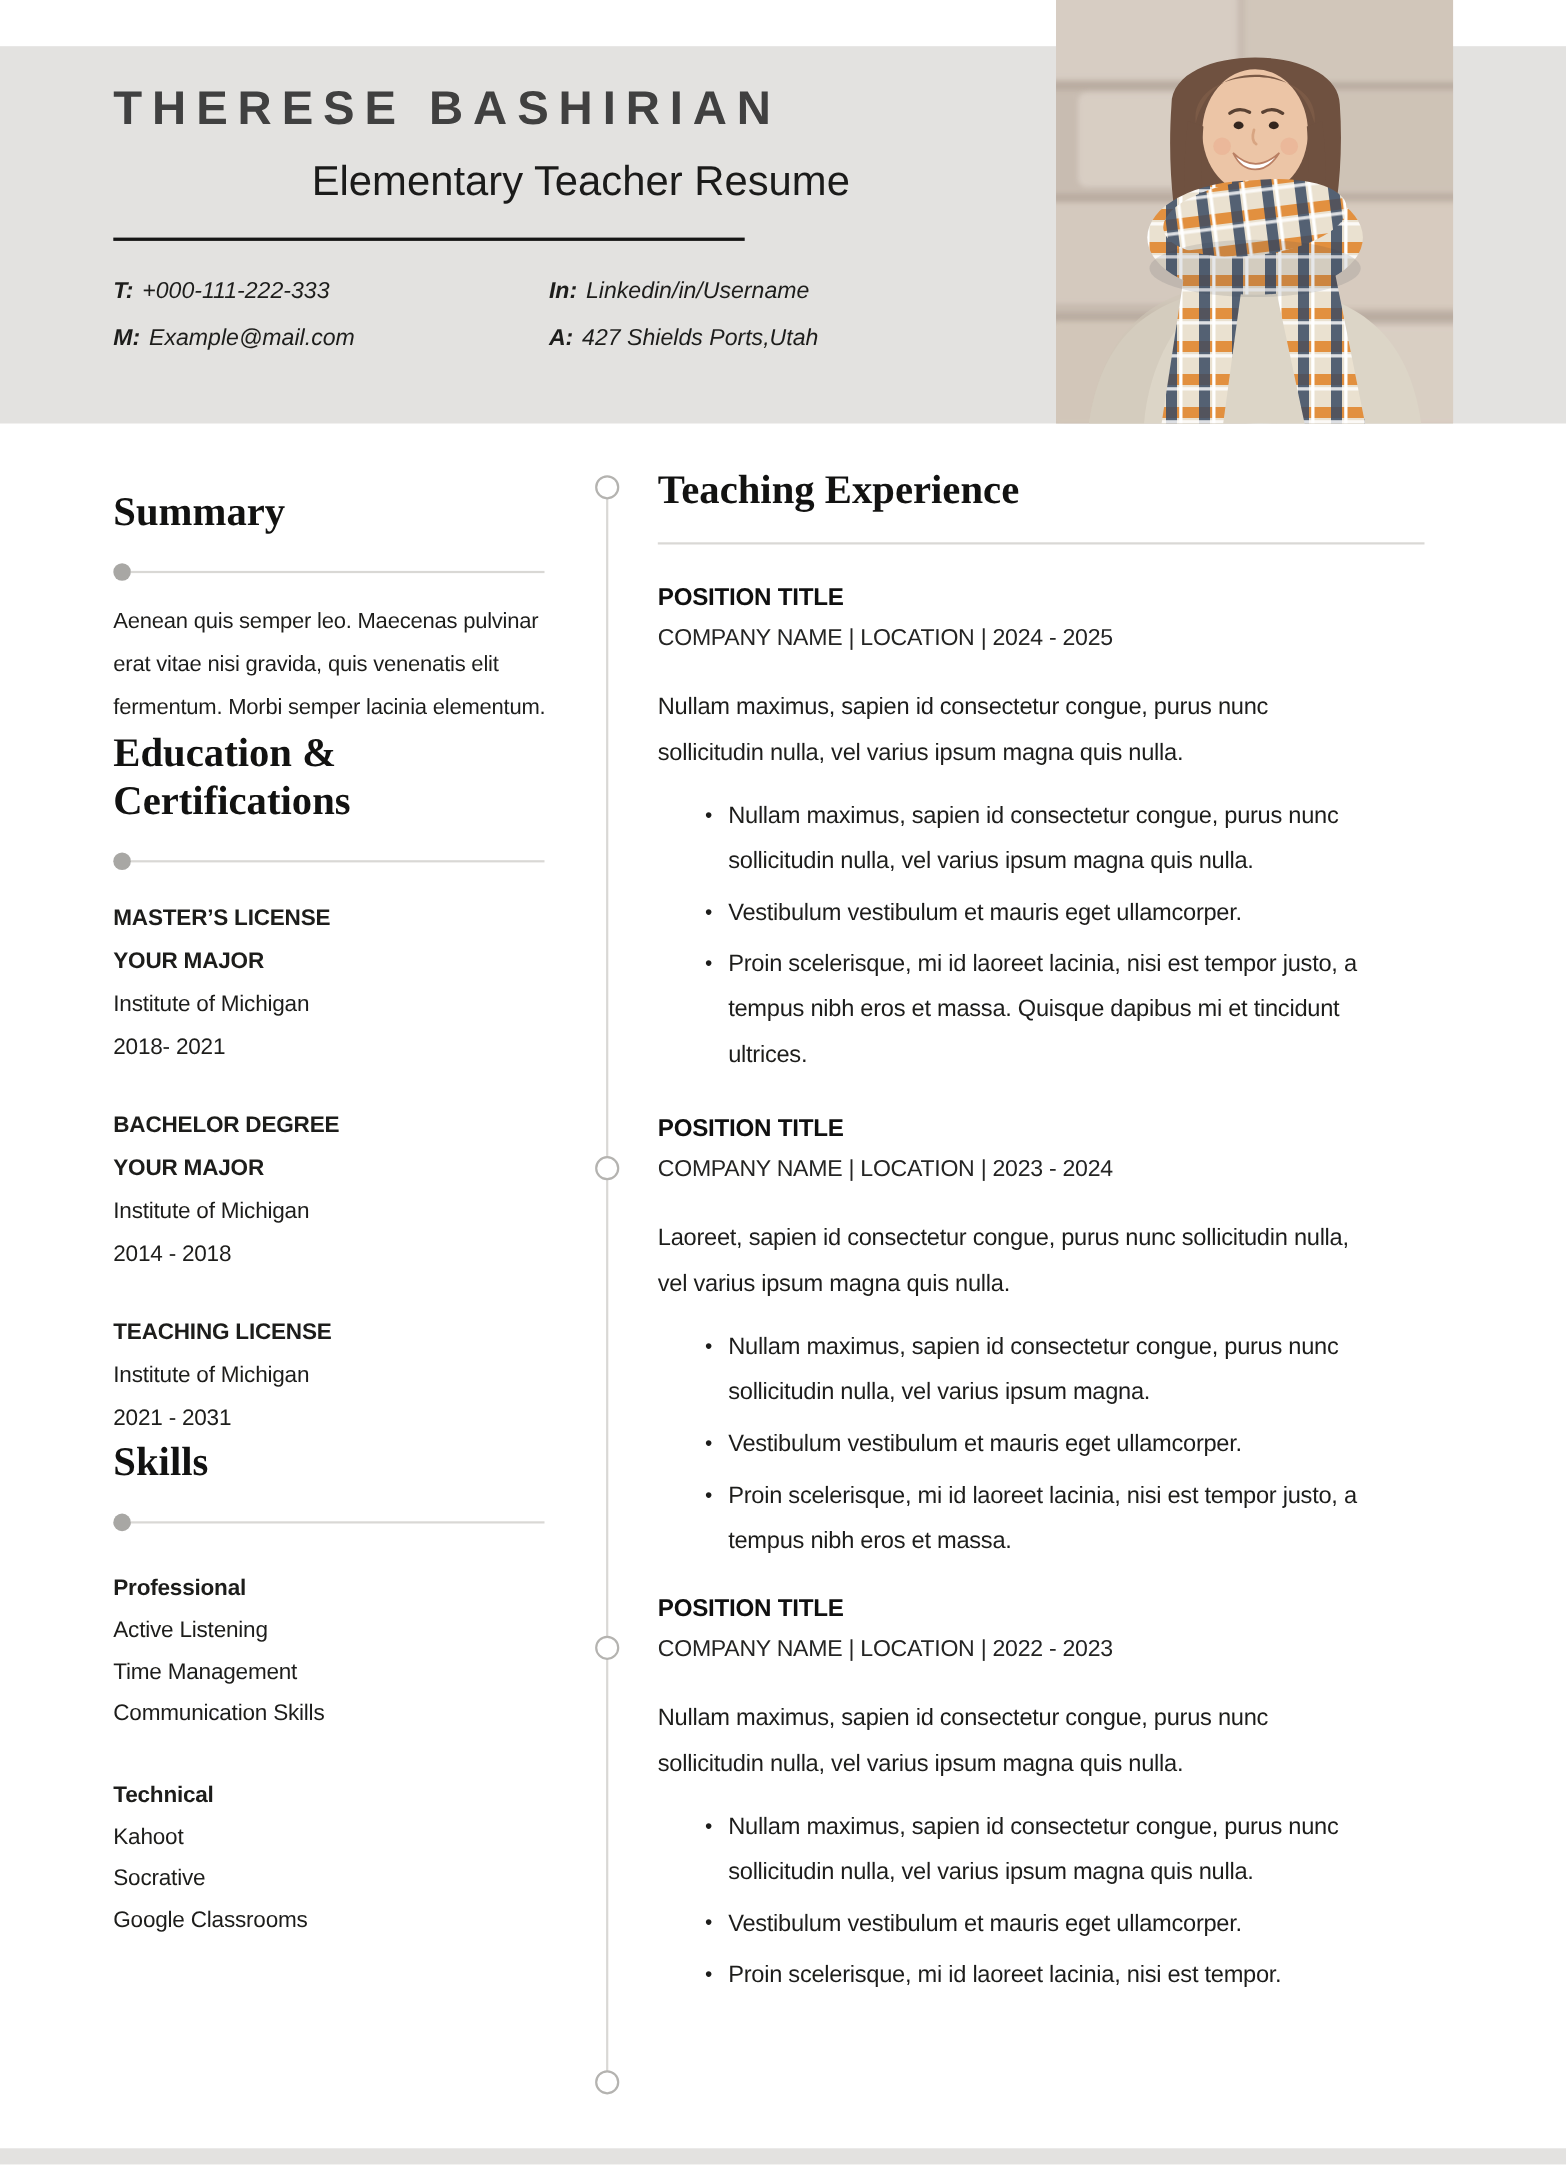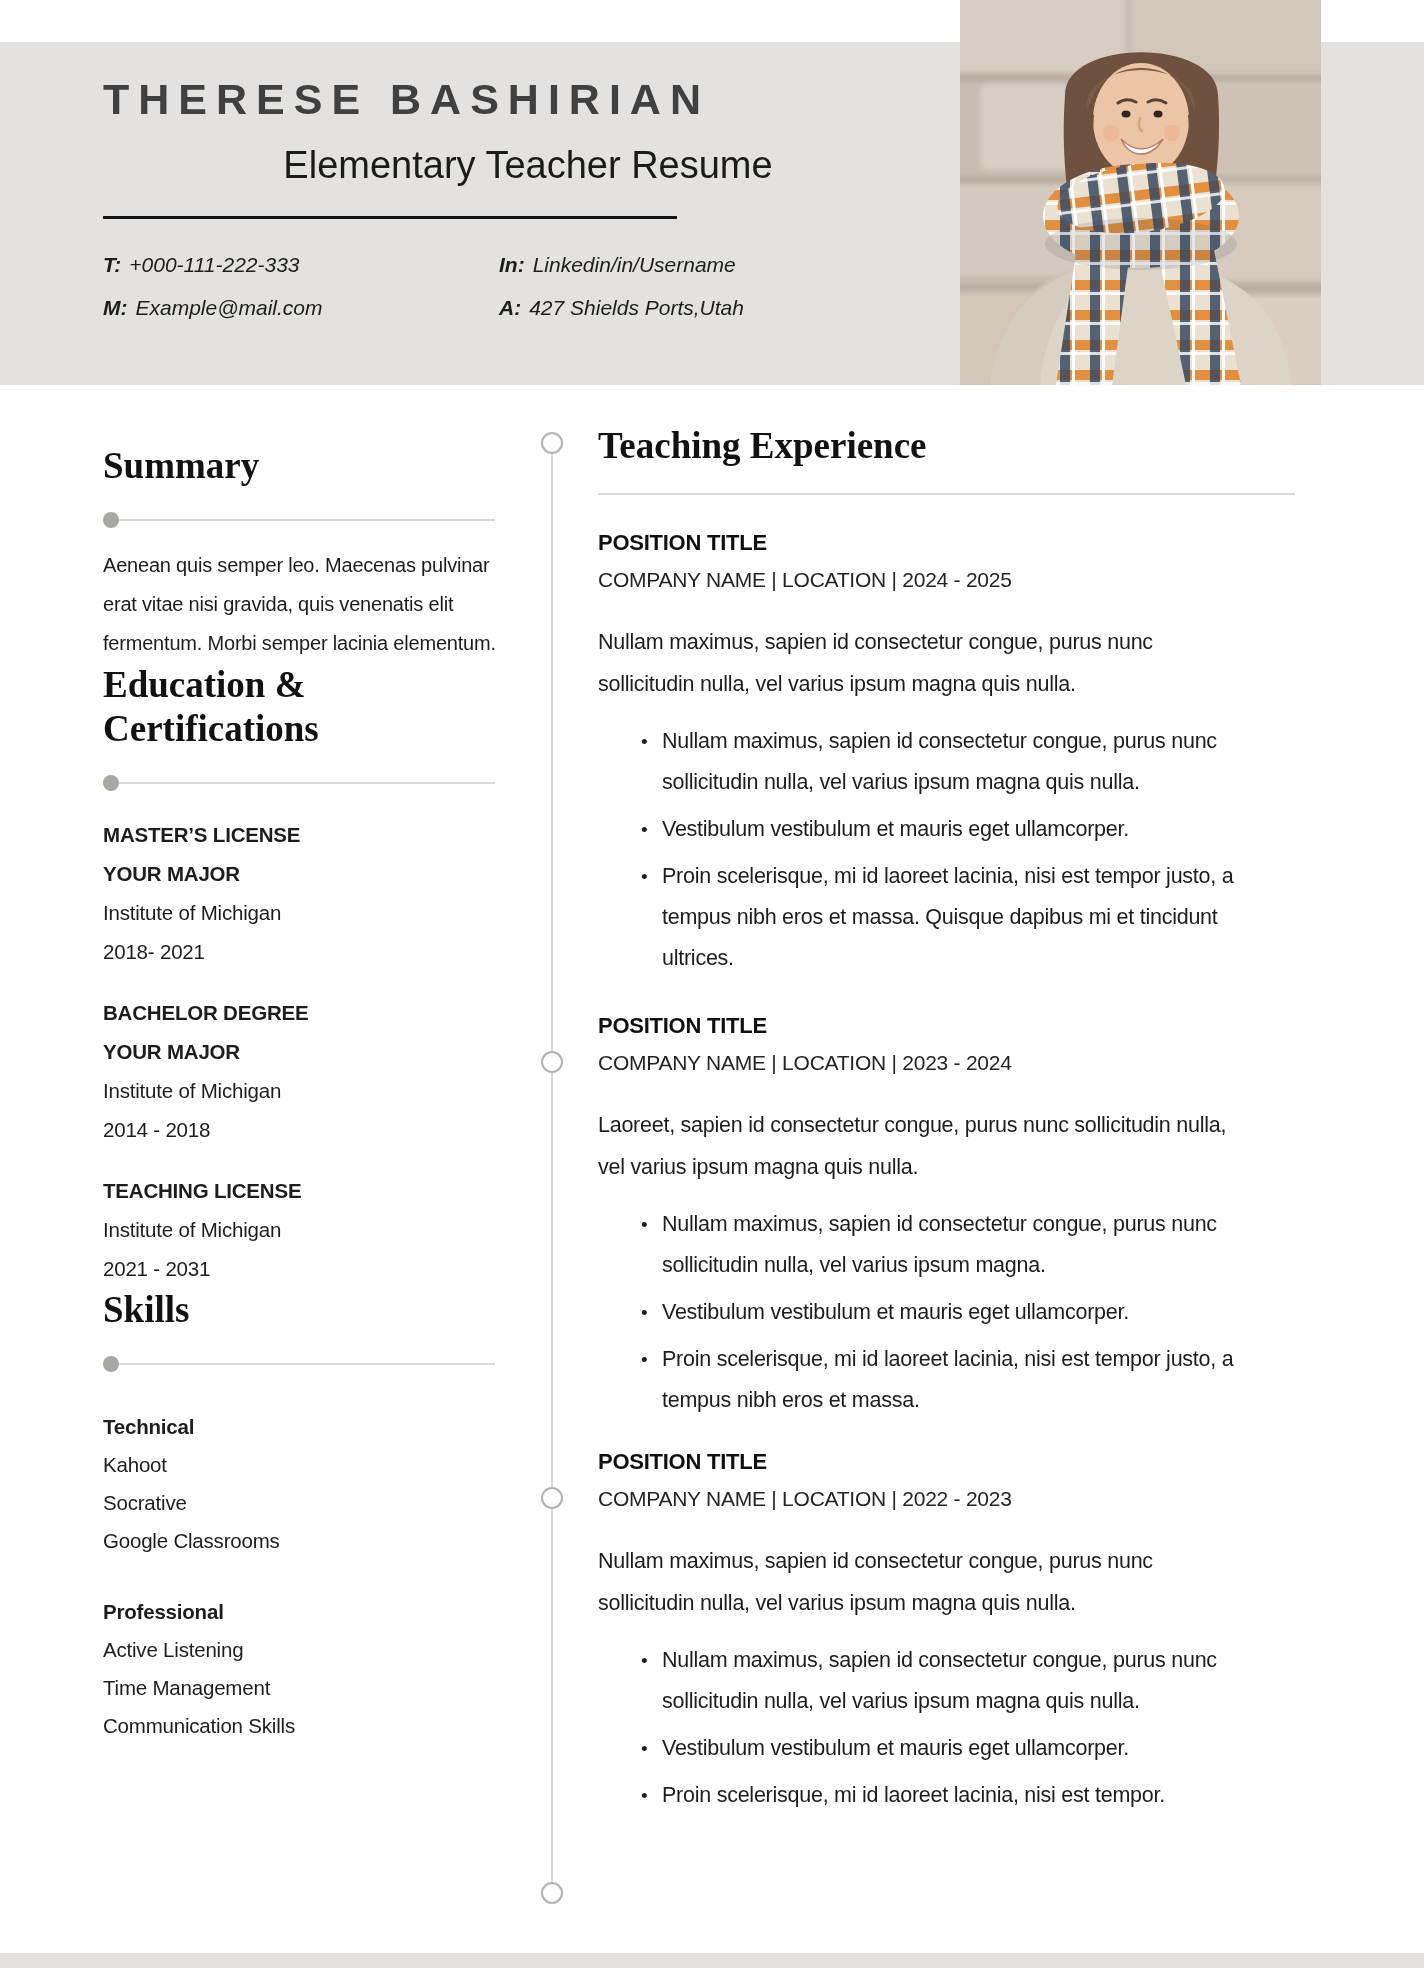--- a/index.html
+++ b/index.html
@@ -29,21 +29,21 @@
   .sep .dot { width:16px; height:16px; border-radius:50%; background:#a8a7a4; flex:0 0 auto; }
   .sep .line { flex:1; height:2px; background:#d9d8d5; }
 
   .left { position:absolute; left:103px; top:444px; width:400px; }
   .left .sep { margin-top:24px; }
   .summary-text { margin:18px 0 0 0; font-size:20px; line-height:39px; width:400px; letter-spacing:-0.2px; }
   .edu-title { margin-top:40px; width:360px; }
   .edu-sep { margin-top:16px; }
   .entries { margin-top:24px; }
   .entry { font-size:20.5px; line-height:39px; letter-spacing:-0.2px; }
-  .entry + .entry { margin-top:22px; }
+  .entry + .entry { margin-top:32px; }
   .entry .bold { font-weight:bold; }
   .skills-title { margin-top:36px; }
   .skills-sep { margin-top:16px; }
   .skill-group { font-size:20.5px; line-height:38px; letter-spacing:-0.2px; }
   .skill-group .bold { font-weight:bold; }
   .sg-1 { margin-top:36px; }
   .sg-2 { margin-top:33px; }
 
   .timeline { position:absolute; left:552px; top:443px; width:0; height:1450px; }
   .timeline .vline { position:absolute; left:-1px; top:0; width:2px; height:1450px; background:#d9d8d5; }
@@ -190,31 +190,31 @@
         </div>
       </div>
     </section>
 
     <section>
       <h2 class="sec skills-title">Skills</h2>
       <div class="sep skills-sep">
         <span class="dot"></span>
           <span class="line"></span>
       </div>
+      <div class="skill-group sg-2">
+        <div class="bold">Professional</div>
+        <div>Active Listening</div>
+        <div>Time Management</div>
+        <div>Communication Skills</div>
+      </div>
       <div class="skill-group sg-1">
         <div class="bold">Technical</div>
         <div>Kahoot</div>
         <div>Socrative</div>
         <div>Google Classrooms</div>
-      </div>
-      <div class="skill-group sg-2">
-        <div class="bold">Professional</div>
-        <div>Active Listening</div>
-        <div>Time Management</div>
-        <div>Communication Skills</div>
       </div>
     </section>
   </aside>
 
   <div class="timeline">
     <div class="vline"></div>
     <span class="ring ring-1"></span>
     <span class="ring ring-2"></span>
     <span class="ring ring-3"></span>
     <span class="ring ring-4"></span>

